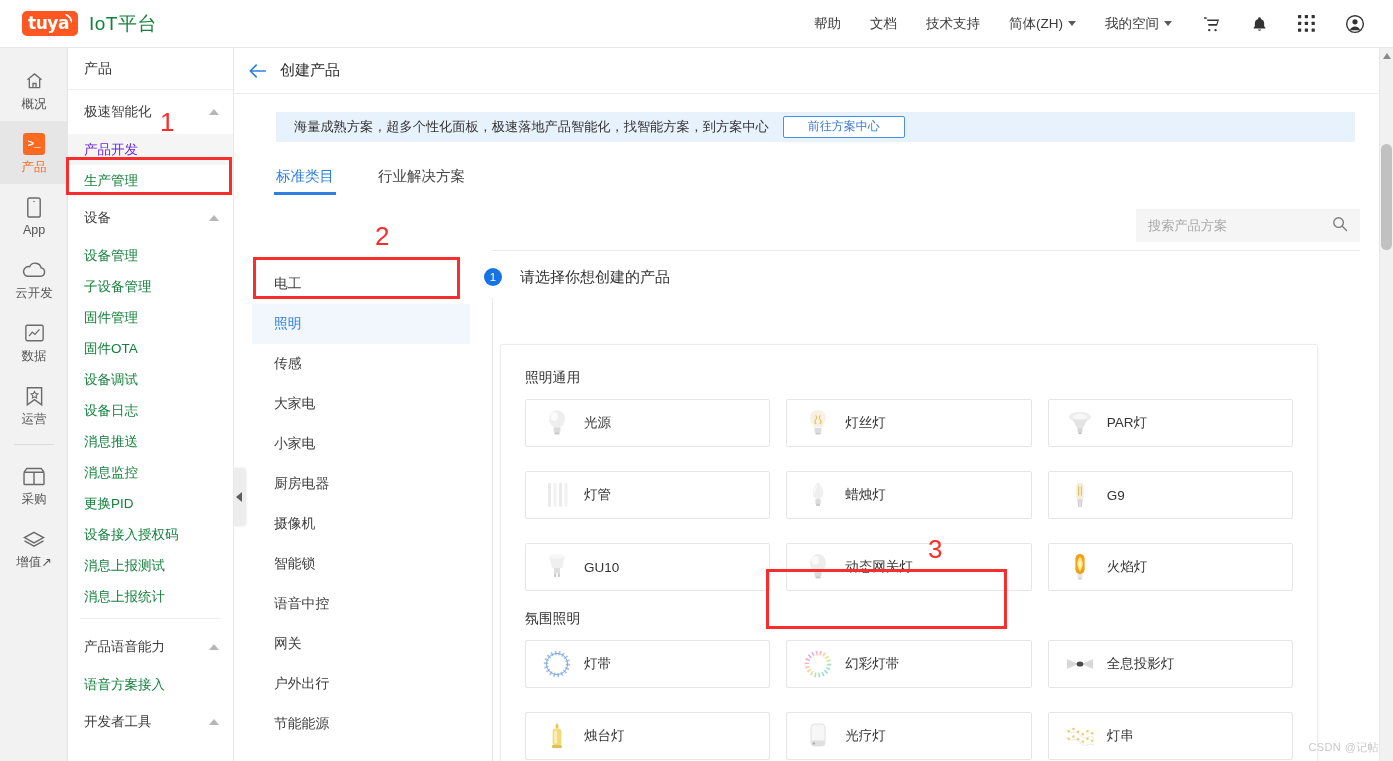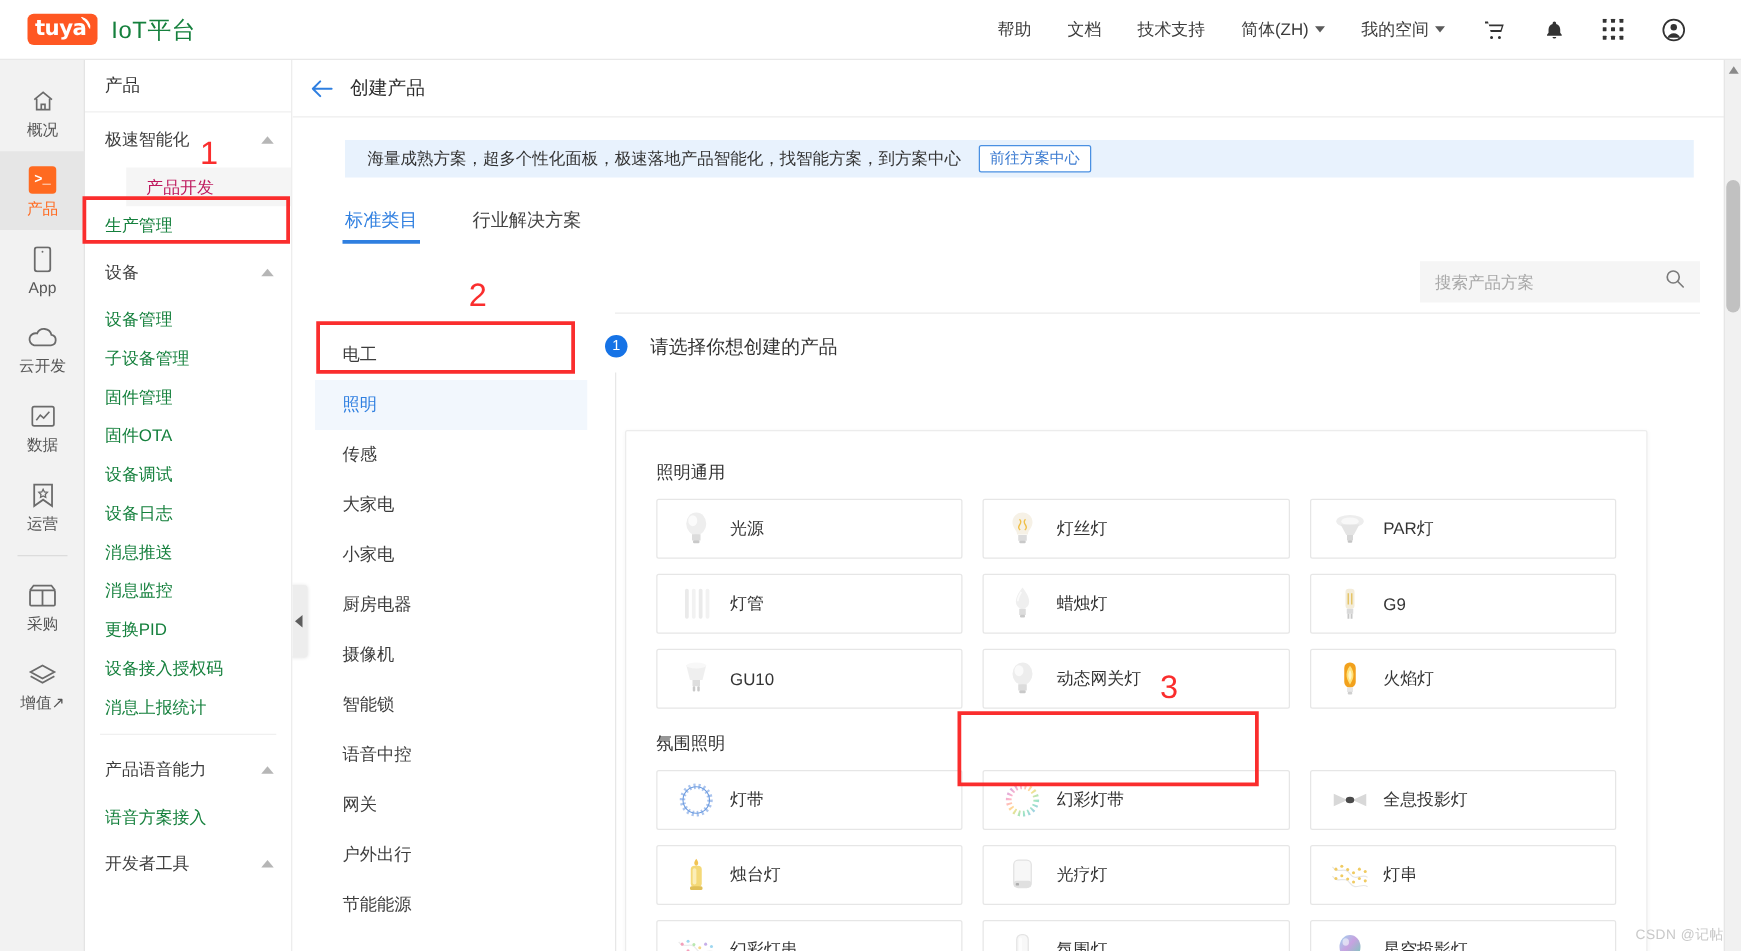--- a/index.html
+++ b/index.html
@@ -27,21 +27,21 @@
     line-height: 1; padding-right: 3px; font-family: "DejaVu Sans", sans-serif;
   }
   .logo-badge .lg-arc {
     position: absolute; right: 5px; top: 3px; width: 9px; height: 9px;
     border: 2px solid #fff; border-left-color: transparent; border-bottom-color: transparent;
     border-radius: 0 9px 0 0; transform: rotate(8deg);
   }
   .logo-title {
     margin-left: 11px; font-size: 19px; color: #15803d; letter-spacing: 0.5px;
   }
-  .topnav { margin-left: auto; display: flex; align-items: center; padding-right: 44px; }
+  .topnav { margin-left: auto; display: flex; align-items: center; padding-right: 28px; }
   .topnav-item {
     font-size: 13.5px; color: #3b3b3b; margin-left: 29px; cursor: pointer;
     display: flex; align-items: center; white-space: nowrap;
   }
   .caret-dn {
     display: inline-block; margin-left: 5px; width: 0; height: 0;
     border-left: 4px solid transparent; border-right: 4px solid transparent;
     border-top: 5px solid #5a5a5a;
   }
   .topicon { margin-left: 30px; cursor: pointer; display: flex; align-items: center; }
@@ -82,21 +82,21 @@
     font-size: 13.5px; color: #3d3d3d; cursor: pointer; justify-content: space-between;
   }
   .chev-up {
     width: 0; height: 0; border-left: 5px solid transparent; border-right: 5px solid transparent;
     border-bottom: 6px solid #b6b6b6;
   }
   .side2-item {
     height: 31px; display: flex; align-items: center; padding-left: 16px;
     font-size: 13.5px; color: #15803d; cursor: pointer;
   }
-  .side2-item.active { color: #be185d; background: #f5f5f5; margin-left: 33px; }
+  .side2-item.active { color: #6d28d9; background: #f5f5f5; }
   .side2-divider { height: 1px; background: #f0f0f0; margin: 6px 12px; }
 
   
   .main {
     position: absolute; left: 234px; top: 48px; right: 0; bottom: 0;
     background: #fff; overflow: hidden;
   }
   .page-head {
     height: 46px; display: flex; align-items: center; padding-left: 14px;
     border-bottom: 1px solid #ededed;
@@ -104,21 +104,21 @@
   .back-arrow { cursor: pointer; display: flex; align-items: center; margin-right: 12px; }
   .page-title { font-size: 15px; color: #2b2b2b; }
 
   .banner {
     margin: 18px 38px 0 42px; height: 30px; background: #e8f2fd;
     display: flex; align-items: center; padding-left: 18px;
   }
   .banner-text { font-size: 13.2px; color: #333; }
   .banner-btn {
     margin-left: 14px; border: 1px solid #4a90e2; color: #3a7ad0;
-    font-size: 12px; padding: 3px 8px; background: #fff; cursor: pointer;
+    font-size: 12px; padding: 3px 24px; background: #fff; cursor: pointer;
     border-radius: 2px; line-height: 1.1;
   }
 
   .tabs {
     margin: 22px 0 0 42px; display: flex; align-items: flex-end;
     height: 30px; position: relative;
   }
   .tab {
     font-size: 14.5px; color: #444; margin-right: 44px; cursor: pointer;
     padding-bottom: 8px; position: relative;
@@ -178,21 +178,21 @@
   }
 
   .prodcard {
     position: absolute; left: 266px; top: 296px; width: 818px; bottom: -40px;
     background: #fff; border: 1px solid #ececec; border-radius: 2px;
     box-shadow: 0 1px 4px rgba(0,0,0,0.045);
     padding: 24px 24px 0 24px; overflow: hidden;
   }
   .sec-title { font-size: 13.8px; color: #333; margin-bottom: 12px; }
   .sec-title.second { margin-top: 19px; }
-  .grid { display: grid; grid-template-columns: repeat(3, 1fr); gap: 12px 16px; }
+  .grid { display: grid; grid-template-columns: repeat(3, 1fr); gap: 24px 16px; }
   .p-card {
     height: 48px; border: 1px solid #e6e6e6; border-radius: 2px;
     display: flex; align-items: center; padding-left: 16px; cursor: pointer;
     background: #fff;
   }
   .p-ico { width: 30px; height: 34px; flex: 0 0 30px; display: flex; align-items: center; justify-content: center; }
   .p-label { font-size: 13.5px; color: #343434; margin-left: 12px; }
 
   
   .anno-box { position: absolute; border: 3px solid #fa2d2d; pointer-events: none; z-index: 40; }
@@ -402,20 +402,23 @@
         <span>消息推送</span>
       </div>
     <div class="side2-item">
         <span>消息监控</span>
       </div>
     <div class="side2-item">
         <span>更换PID</span>
       </div>
     <div class="side2-item">
         <span>设备接入授权码</span>
+      </div>
+    <div class="side2-item">
+        <span>消息上报测试</span>
       </div>
     <div class="side2-item">
         <span>消息上报统计</span>
       </div>
 
     <div class="side2-divider"></div>
 
     <div class="side2-group">
       <span>产品语音能力</span>
       <i class="chev-up"></i>

